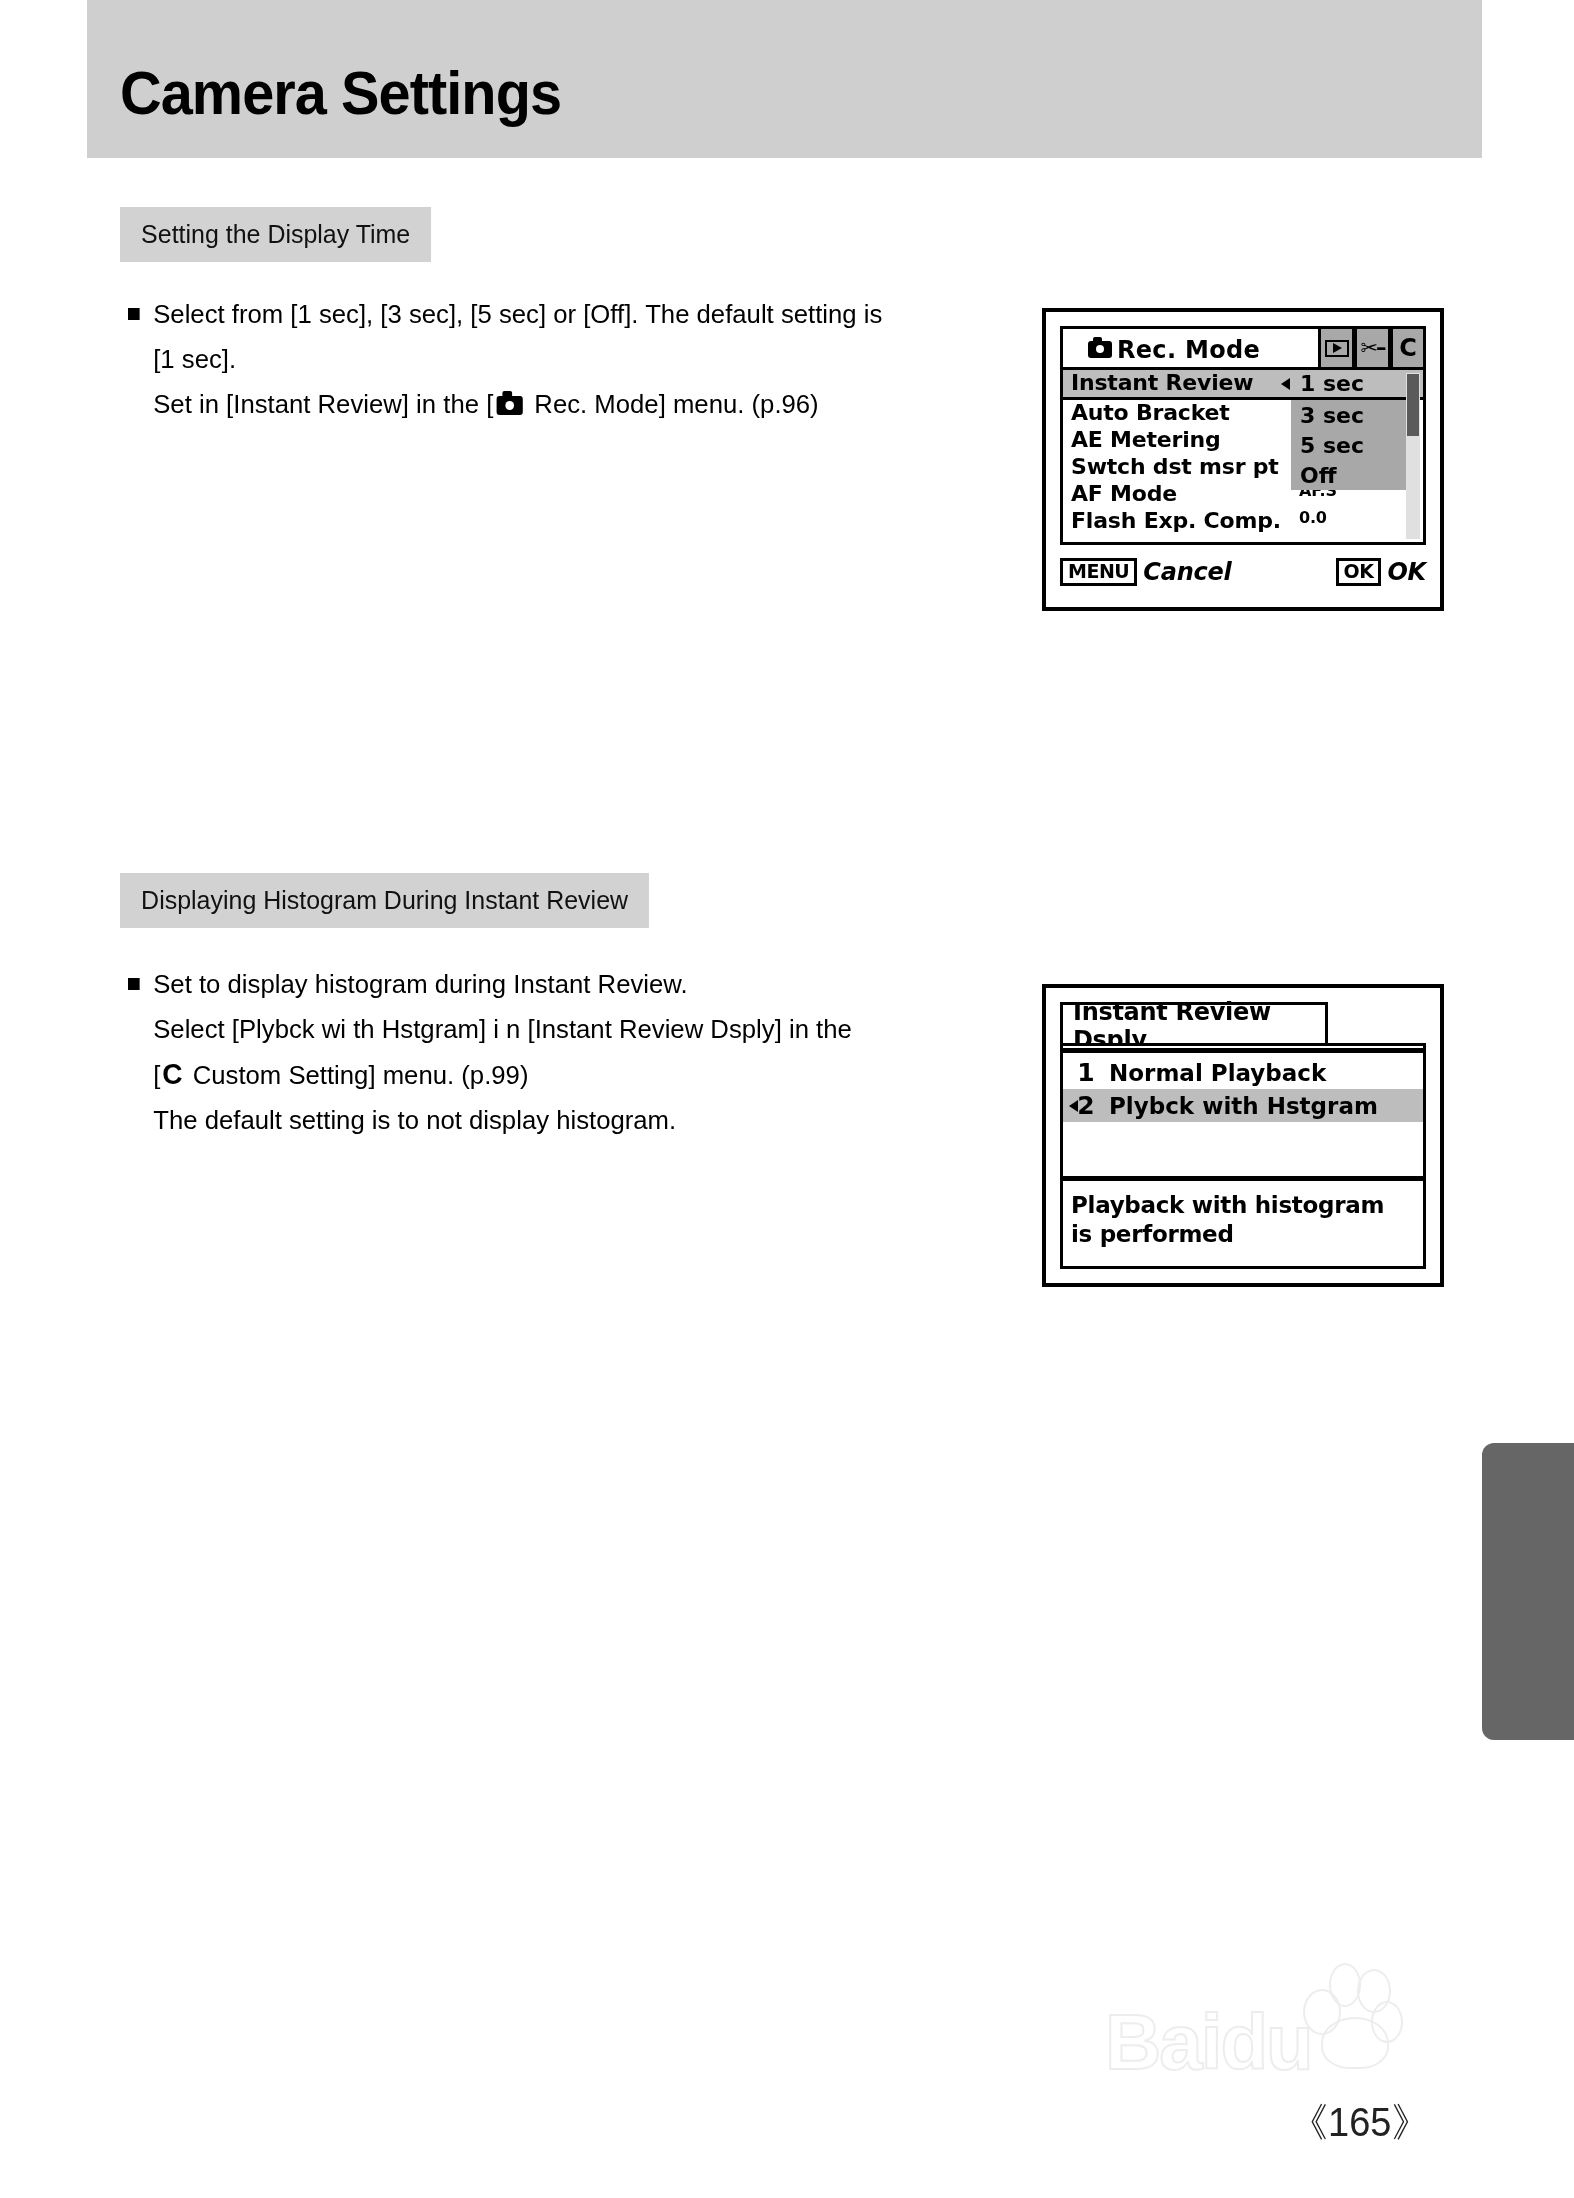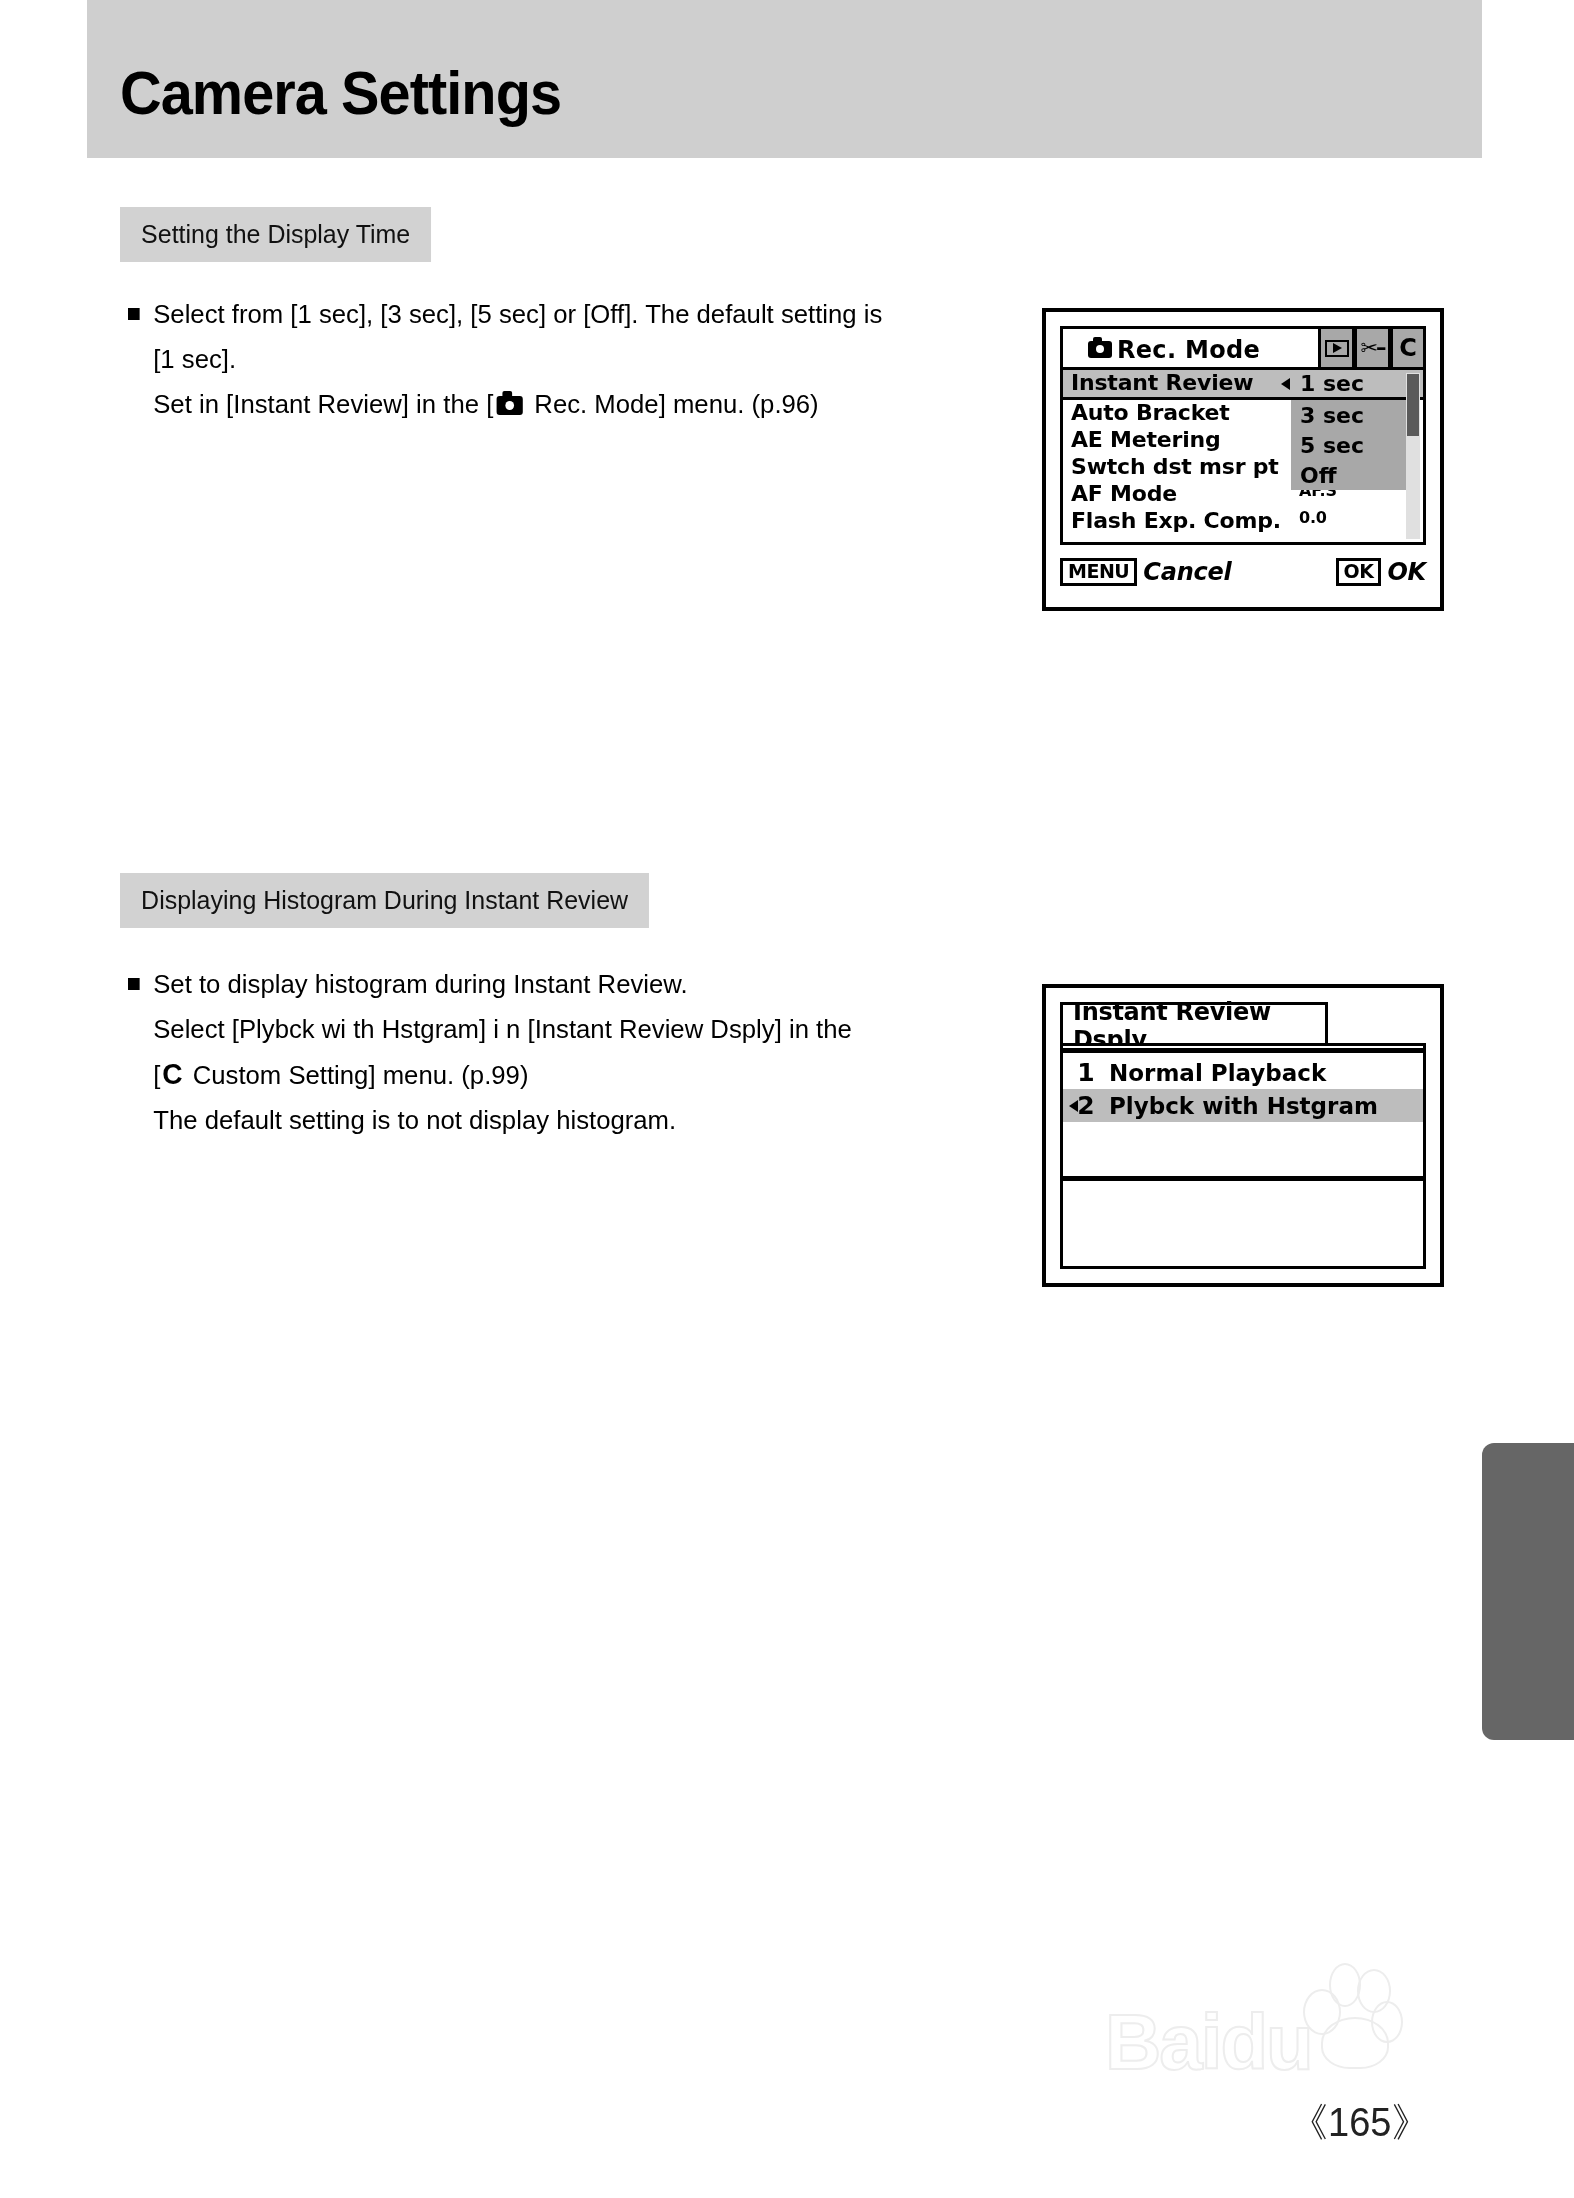--- a/index.html
+++ b/index.html
@@ -586,20 +586,24 @@
       </div>
 
       <div class="opt-row" id="opt-2">
         <span class="opt-caret"></span>
         <span class="opt-num">2</span>
         <span>Plybck with Hstgram</span>
       </div>
 
       <div id="lcd2-sep-bottom"></div>
 
+      <div id="lcd2-desc">
+        <div>Playback with histogram</div>
+        <div>is performed</div>
+      </div>
     </div>
 
   </div>
 </div>
 
 <div id="edge-tab"></div>
 
 <div id="watermark">
   <div id="wm-paw">
     <div style="left:20px; top:34px; width:34px; height:42px;"></div>

